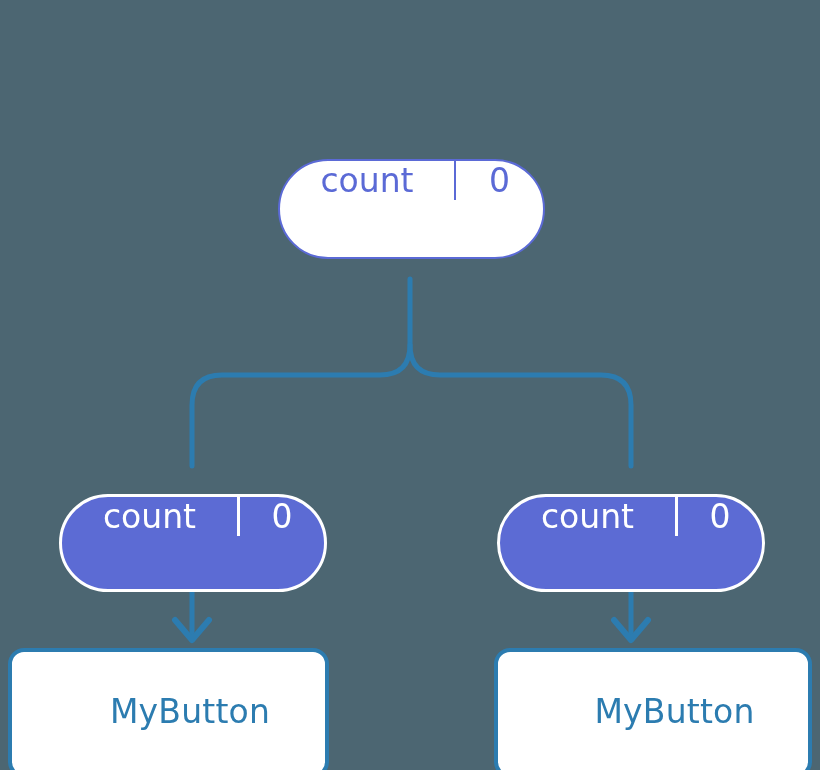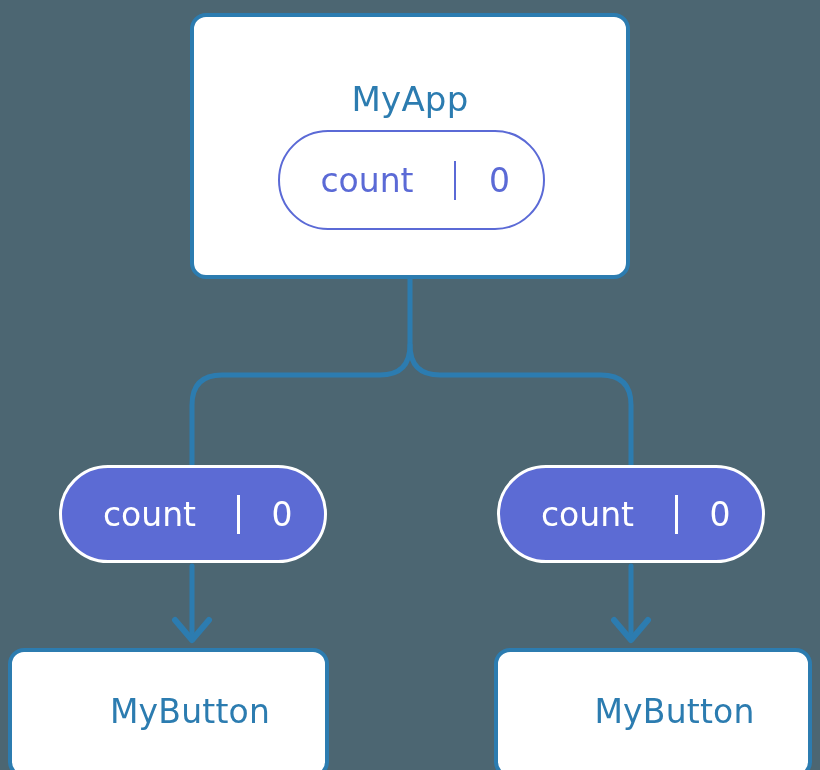--- a/index.html
+++ b/index.html
@@ -33,24 +33,25 @@
   #app-title { position:absolute; left:0; right:0; top:62px; }
 
   #btn-box-left  { left:8px;   top:648px; width:321px; height:130px; }
   #btn-box-right { left:494px; top:648px; width:318px; height:130px; }
   .btn-title { position:absolute; left:0; right:0; top:40px; font-size:33px;margin-left:43px; }
 
   
   .pill {
     position:absolute;
     display:flex;
-    align-items:center;
+    align-items:flex-start;
     box-sizing:border-box;
     border-radius:999px;
     overflow:hidden;
+    margin-top:29px;
   }
   .pill .seg {
     display:flex;
     align-items:center;
     justify-content:center;
     font-size:33px;
     white-space:nowrap;
     box-sizing:border-box;
   }
   .pill .seg-key { flex:0 0 auto; }
@@ -103,23 +104,20 @@
              Q 631 375 631 405
              L 631 466" fill="none" stroke="#2c7cb0" stroke-width="5" stroke-linecap="round"></path>
 
     <path d="M 192 566 L 192 638" fill="none" stroke="#2c7cb0" stroke-width="5" stroke-linecap="round"></path>
     <path d="M 175 620 L 192 640 L 209 620" fill="none" stroke="#2c7cb0" stroke-width="6" stroke-linecap="round" stroke-linejoin="round"></path>
 
     <path d="M 631 566 L 631 638" fill="none" stroke="#2c7cb0" stroke-width="5" stroke-linecap="round"></path>
     <path d="M 614 620 L 631 640 L 648 620" fill="none" stroke="#2c7cb0" stroke-width="6" stroke-linecap="round" stroke-linejoin="round"></path>
   </svg>
 
-  <div id="app-box" class="comp-box">
-    <div id="app-title" class="comp-title">MyApp</div>
-  </div>
 
   <div id="pill-app" class="pill pill-outline">
     <div class="seg seg-key">count</div>
     <div class="seg seg-val">0</div>
   </div>
 
   <div id="pill-left" class="pill pill-filled">
     <div class="seg seg-key">count</div>
     <div class="seg seg-val">0</div>
   </div>

